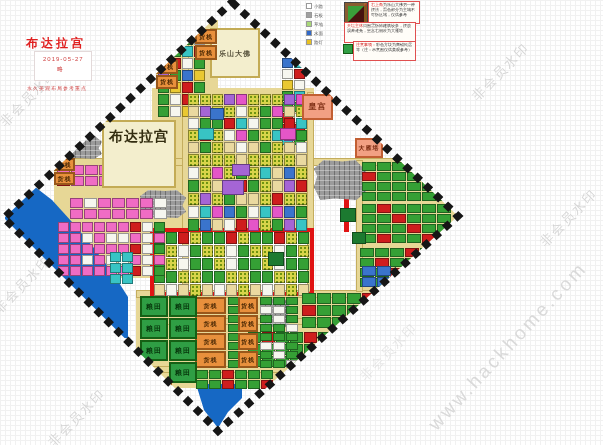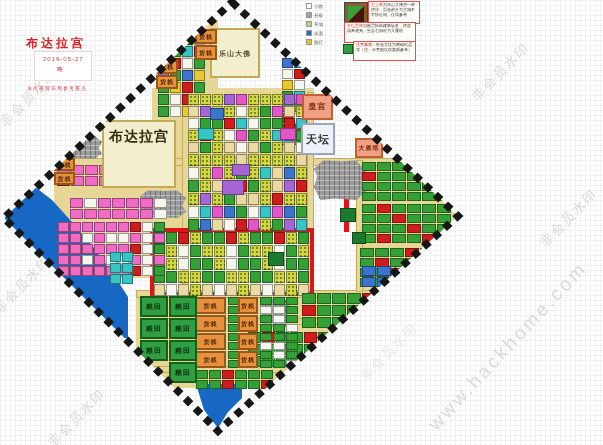--- a/index.html
+++ b/index.html
@@ -578,21 +578,20 @@
     <div class="cell" style="left: 280px; top: 128px; width: 16px; height: 12px; background: rgb(228, 86, 200);"></div>
     <div class="cell" style="left: 198px; top: 128px; width: 16px; height: 12px; background: rgb(56, 196, 196);"></div>
     <div class="cell" style="left: 210px; top: 108px; width: 14px; height: 12px; background: rgb(58, 116, 204);"></div>
     <div class="cell" style="left: 268px; top: 252px; width: 16px; height: 14px; background: rgb(28, 122, 48);"></div>
     <div class="cell" style="left: 340px; top: 208px; width: 16px; height: 14px; background: rgb(28, 122, 48);"></div>
     <div class="cell" style="left: 352px; top: 232px; width: 14px; height: 12px; background: rgb(28, 122, 48);"></div>
     <div class="cell" style="left: 240px; top: 352px; width: 16px; height: 12px; background: rgb(138, 90, 42);"></div>
     <div class="bld" style="left: 102px; top: 120px; width: 74px; height: 68px; background: rgb(243, 238, 205); border: 2px solid rgb(195, 171, 85); font-size: 14px; color: rgb(51, 45, 16); align-items: flex-start; padding-top: 7px;">布达拉宫</div>
     <div class="bld" style="left: 210px; top: 28px; width: 50px; height: 50px; background: rgb(243, 238, 205); border: 2px solid rgb(195, 171, 85); font-size: 7px; color: rgb(85, 80, 58);">乐山大佛</div>
     <div class="bld" style="left: 302px; top: 94px; width: 31px; height: 26px; background: rgb(242, 160, 131); border: 2px solid rgb(194, 95, 51); font-size: 8px; color: rgb(122, 42, 16);">皇宫</div>
-    <div class="bld" style="left: 301px; top: 123px; width: 34px; height: 32px; background: rgb(238, 242, 248); border: 2px solid rgb(154, 167, 184); font-size: 11px; color: rgb(51, 51, 51);">天坛</div>
     <div class="bld" style="left: 355px; top: 138px; width: 28px; height: 20px; background: rgb(242, 160, 131); border: 2px solid rgb(194, 95, 51); font-size: 6px; color: rgb(122, 42, 16);">大雁塔</div>
     <div class="bld" style="left: 195px; top: 29px; width: 22px; height: 15px; background: rgb(232, 144, 60); border: 2px solid rgb(153, 87, 26); font-size: 6px; color: rgb(74, 40, 4);">货栈</div>
     <div class="bld" style="left: 195px; top: 45px; width: 22px; height: 15px; background: rgb(232, 144, 60); border: 2px solid rgb(153, 87, 26); font-size: 6px; color: rgb(74, 40, 4);">货栈</div>
     <div class="bld" style="left: 156px; top: 60px; width: 22px; height: 14px; background: rgb(232, 144, 60); border: 2px solid rgb(153, 87, 26); font-size: 6px; color: rgb(74, 40, 4);">货栈</div>
     <div class="bld" style="left: 156px; top: 75px; width: 22px; height: 14px; background: rgb(232, 144, 60); border: 2px solid rgb(153, 87, 26); font-size: 6px; color: rgb(74, 40, 4);">货栈</div>
     <div class="bld" style="left: 54px; top: 158px; width: 21px; height: 13px; background: rgb(232, 144, 60); border: 2px solid rgb(153, 87, 26); font-size: 6px; color: rgb(74, 40, 4);">货栈</div>
     <div class="bld" style="left: 54px; top: 172px; width: 21px; height: 13px; background: rgb(232, 144, 60); border: 2px solid rgb(153, 87, 26); font-size: 6px; color: rgb(74, 40, 4);">货栈</div>
     <div class="bld" style="left: 195px; top: 297px; width: 31px; height: 17px; background: rgb(232, 144, 60); border: 2px solid rgb(153, 87, 26); font-size: 6px; color: rgb(74, 40, 4);">货栈</div>
     <div class="bld" style="left: 195px; top: 315px; width: 31px; height: 17px; background: rgb(232, 144, 60); border: 2px solid rgb(153, 87, 26); font-size: 6px; color: rgb(74, 40, 4);">货栈</div>
     <div class="bld" style="left: 195px; top: 333px; width: 31px; height: 17px; background: rgb(232, 144, 60); border: 2px solid rgb(153, 87, 26); font-size: 6px; color: rgb(74, 40, 4);">货栈</div>

